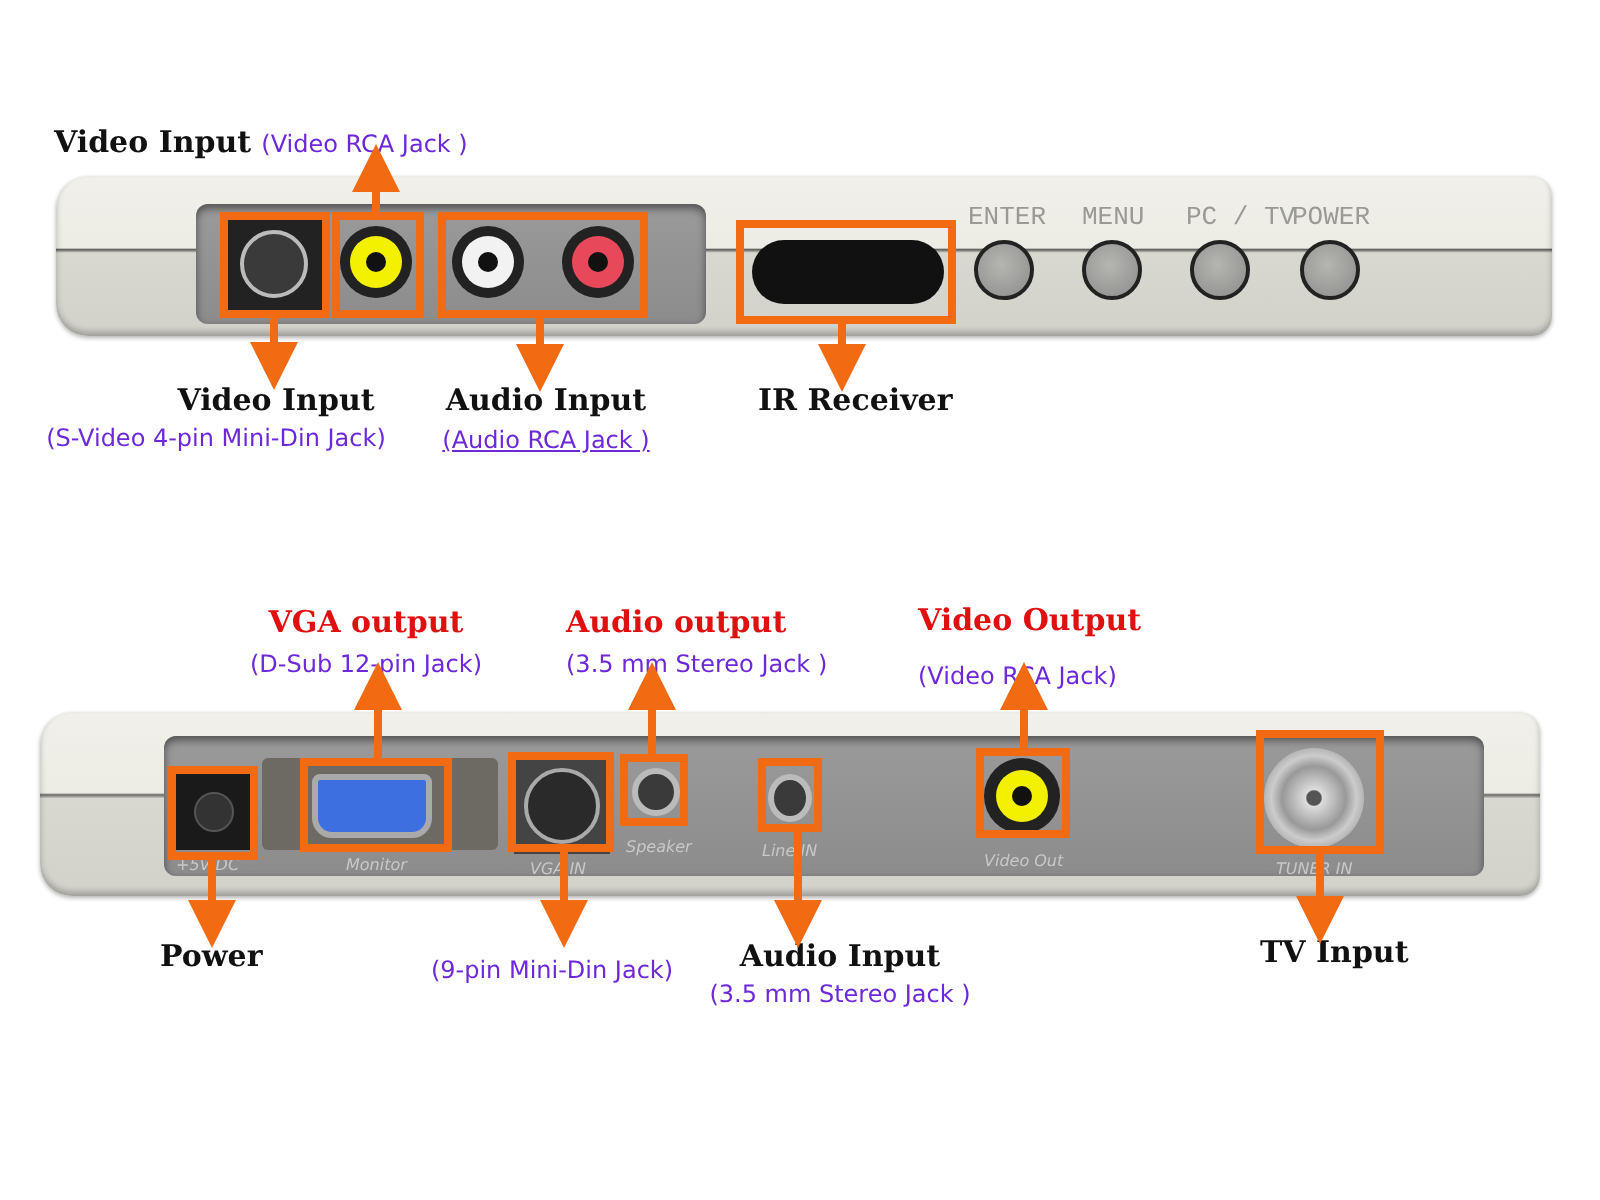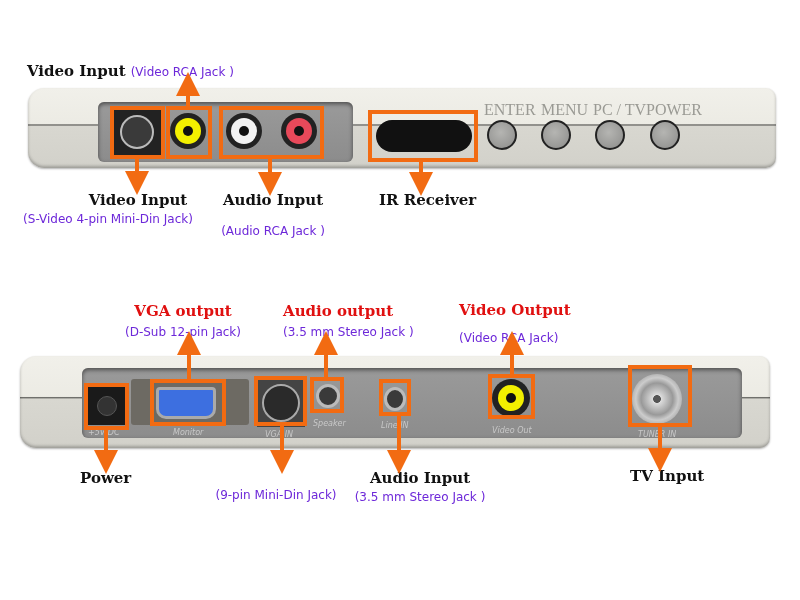--- a/index.html
+++ b/index.html
@@ -5,21 +5,21 @@
   html,body{margin:0;padding:0;background:#ffffff;}
   body{width:800px;height:600px;position:relative;overflow:hidden;font-family:"DejaVu Sans",sans-serif;}
   .abs{position:absolute;}
   .lbl-bold{font-family:"DejaVu Serif",serif;font-weight:bold;font-size:15px;color:#111;white-space:nowrap;}
   .lbl-red{font-family:"DejaVu Serif",serif;font-weight:bold;font-size:15px;color:#e01010;white-space:nowrap;}
   .lbl-sub{font-family:"DejaVu Sans",sans-serif;font-size:12px;color:#6d28d9;white-space:nowrap;}
   .device{position:absolute;background:linear-gradient(#f1f0ea 0%,#ecebe4 45%,#5b5b58 46%,#d8d7d0 48%,#d2d1ca 100%);border-radius:16px 10px 10px 16px;box-shadow:inset 0 -2px 3px rgba(0,0,0,0.25),0 1px 2px rgba(0,0,0,0.3);}
   .panel{position:absolute;background:linear-gradient(#9a9a9a,#8c8c8c);border-radius:6px;box-shadow:inset 0 2px 4px rgba(0,0,0,0.5);}
   .obox{position:absolute;border:4px solid #f26b12;box-sizing:border-box;}
   .btn{position:absolute;width:30px;height:30px;border-radius:50%;background:radial-gradient(circle at 45% 40%,#b5b5b2,#8c8c8a);border:2px solid #222;box-sizing:border-box;}
-  .btnlbl{position:absolute;font-size:16px;color:#9a9a94;font-family:Liberation Serif, serif;text-align:center;}
+  .btnlbl{position:absolute;font-size:13px;color:#9a9a94;font-family:Liberation Mono, monospace;text-align:center;}
   .rca{position:absolute;border-radius:50%;box-sizing:border-box;}
   .tiny{position:absolute;font-size:8px;color:#c8c8c8;font-family:"DejaVu Sans",sans-serif;white-space:nowrap;font-style:italic;}
   svg.arrows{position:absolute;left:0;top:0;}
 </style>
 </head>
 <body>
 
 <div class="abs" style="left:27px;top:61px;">
   <span class="lbl-bold">Video Input</span>
   <span class="lbl-sub">(Video RCA Jack )</span>
@@ -66,21 +66,21 @@
 <div class="btn" style="left:541px;top:120px;"></div>
 <div class="btn" style="left:595px;top:120px;"></div>
 <div class="btn" style="left:650px;top:120px;"></div>
 
 <div class="abs" style="left:10px;top:191px;width:196px;text-align:center;">
   <div class="lbl-bold" style="padding-left:60px;">Video Input</div>
   <div class="lbl-sub" style="margin-top:3px;">(S-Video 4-pin Mini-Din Jack)</div>
 </div>
 <div class="abs" style="left:212px;top:191px;width:122px;text-align:center;">
   <div class="lbl-bold">Audio Input</div>
-  <div class="lbl-sub" style="margin-top:15px;">(Audio RCA Jack )</div>
+  <div class="lbl-sub" style="margin-top:4px;text-decoration:underline;">(Audio RCA Jack )</div>
 </div>
 <div class="abs lbl-bold" style="left:379px;top:191px;">IR Receiver</div>
 
 <div class="abs" style="left:110px;top:302px;width:146px;text-align:center;">
   <div class="lbl-red">VGA output</div>
   <div class="lbl-sub" style="margin-top:5px;">(D-Sub 12-pin Jack)</div>
 </div>
 <div class="abs" style="left:283px;top:302px;width:150px;">
   <div class="lbl-red">Audio output</div>
   <div class="lbl-sub" style="margin-top:5px;">(3.5 mm Stereo Jack )</div>
@@ -128,21 +128,21 @@
 <div class="obox" style="left:84px;top:383px;width:45px;height:47px;"></div>
 <div class="obox" style="left:150px;top:379px;width:76px;height:47px;"></div>
 <div class="obox" style="left:254px;top:376px;width:53px;height:50px;"></div>
 <div class="obox" style="left:310px;top:377px;width:34px;height:36px;"></div>
 <div class="obox" style="left:379px;top:379px;width:32px;height:37px;"></div>
 <div class="obox" style="left:488px;top:374px;width:47px;height:45px;"></div>
 <div class="obox" style="left:628px;top:365px;width:64px;height:62px;"></div>
 
 <div class="abs lbl-bold" style="left:80px;top:469px;">Power</div>
 <div class="abs" style="left:208px;top:469px;width:136px;text-align:center;">
-  <div class="lbl-sub" style="margin-top:19px;">(9-pin Mini-Din Jack)</div>
+  <div class="lbl-sub" style="margin-top:9px;">(9-pin Mini-Din Jack)</div>
 </div>
 <div class="abs" style="left:347px;top:469px;width:146px;text-align:center;">
   <div class="lbl-bold">Audio Input</div>
   <div class="lbl-sub" style="margin-top:3px;">(3.5 mm Stereo Jack )</div>
 </div>
 <div class="abs lbl-bold" style="left:630px;top:467px;">TV Input</div>
 
 <svg class="arrows" width="800" height="600">
   <defs>
     <marker id="ah" markerWidth="6" markerHeight="6" refX="3" refY="3" orient="auto">

